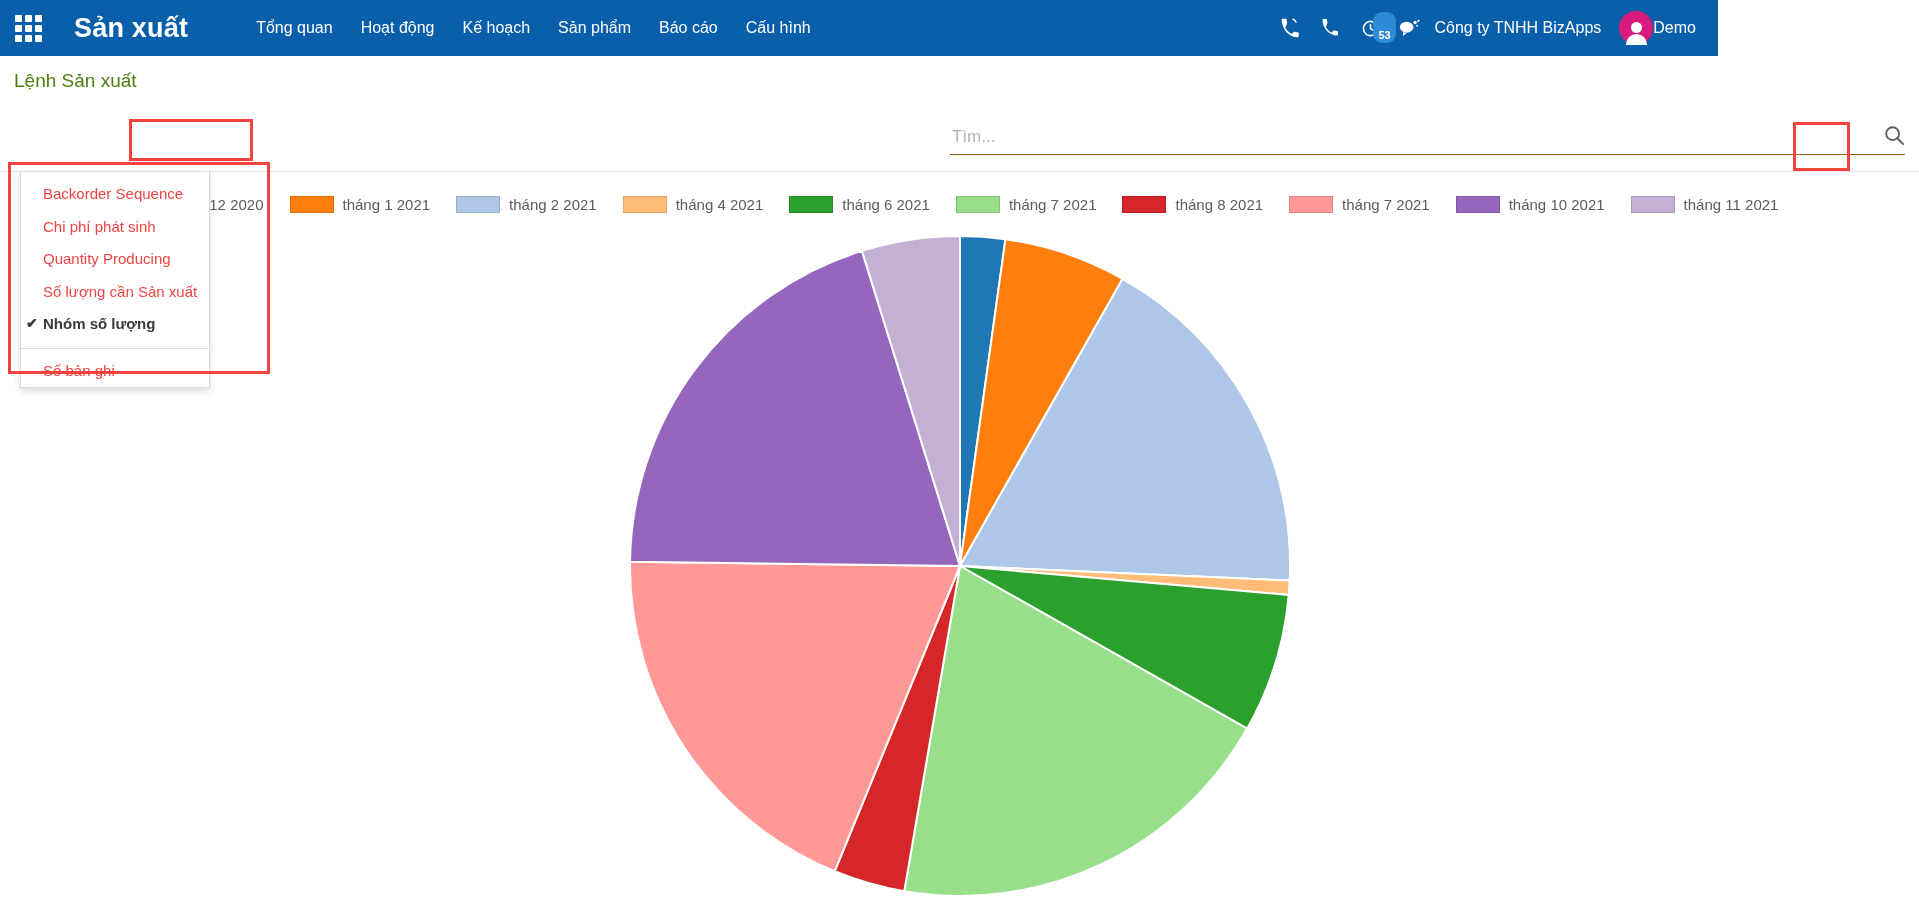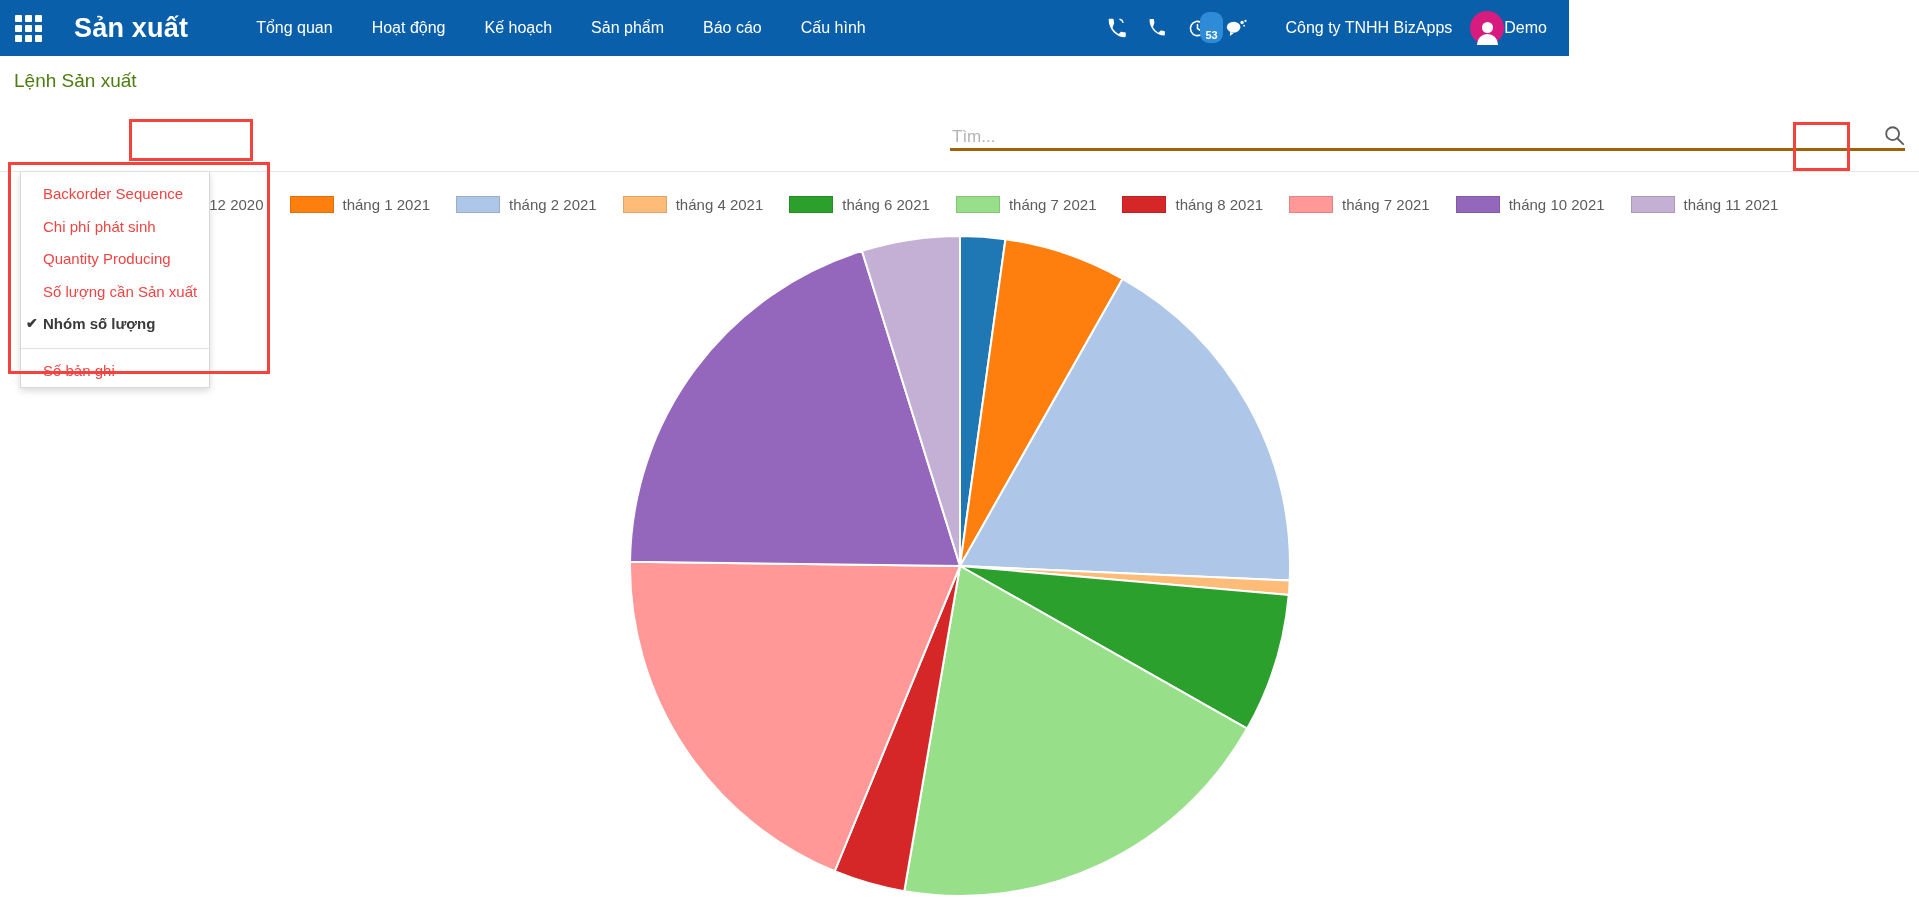--- a/index.html
+++ b/index.html
@@ -8,21 +8,21 @@
     margin: 0; padding: 0;
     width: 1919px; height: 899px;
     background: #ffffff;
     font-family: "Liberation Sans", sans-serif;
     overflow: hidden;
   }
 
   
   .navbar {
     position: absolute; top: 0; left: 0;
-    width: 1569px; height: 56px;
+    width: 1718px; height: 56px;
     background: #0a5fab;
     display: flex; align-items: center;
     color: #ffffff;
   }
   .apps-launcher {
     width: 56px; height: 56px;
     display: flex; align-items: center; justify-content: center;
     cursor: pointer;
   }
   .grid-icon {
@@ -33,21 +33,21 @@
   }
   .grid-icon i { background: #ffffff; display: block; border-radius: 1px; }
 
   .brand {
     font-size: 27px; font-weight: bold;
     margin-left: 18px; margin-right: 54px;
     letter-spacing: .2px;
     white-space: nowrap;
     cursor: pointer;
   }
-  .nav-menu { display: flex; align-items: center; gap: 11px; }
+  .nav-menu { display: flex; align-items: center; gap: 0px; }
   .nav-item {
     font-size: 16px; color: #ffffff;
     padding: 17px 14px;
     white-space: nowrap; cursor: pointer;
   }
 
   .nav-right {
     margin-left: auto;
     display: flex; align-items: center; height: 56px;
   }
@@ -62,21 +62,21 @@
     position: absolute; top: 12px; left: 23px;
     background: #2e8bd8;
     color: #ffffff;
     font-size: 11px; font-weight: bold;
     border-radius: 9px;
     padding: 17px 5px 2px 5px;
     line-height: 1.1;
     min-width: 20px; text-align: center;
   }
   .company-name {
-    font-size: 16px; margin-left: 28px; margin-right: 18px;
+    font-size: 16px; margin-left: 4px; margin-right: 18px;
     white-space: nowrap; cursor: pointer;
   }
   .user-block {
     display: flex; align-items: center; 
     padding-right: 22px; cursor: pointer;
   }
   .avatar {
     width: 34px; height: 34px; border-radius: 50%;
     background: #d81b7f;
     display: flex; align-items: flex-end; justify-content: center;
@@ -175,21 +175,22 @@
     margin: 7px 0 6px 0;
   }
 
   
   .searchbar {
     position: absolute; left: 950px; top: 70px;
     width: 955px;
   }
   .search-input-wrap {
     position: relative;
-    border-bottom: 3px solid #a16207;
+    border-bottom: 1px solid #a16207;
+    padding-bottom: 6px;
     display: flex; align-items: center;
   }
   .search-input {
     border: none; outline: none;
     font-size: 17px; color: #3c3c3c;
     width: 920px;
     background: transparent;
     font-family: "Liberation Sans", sans-serif;
   }
   .search-input::placeholder { color: #b4b4b4; }

